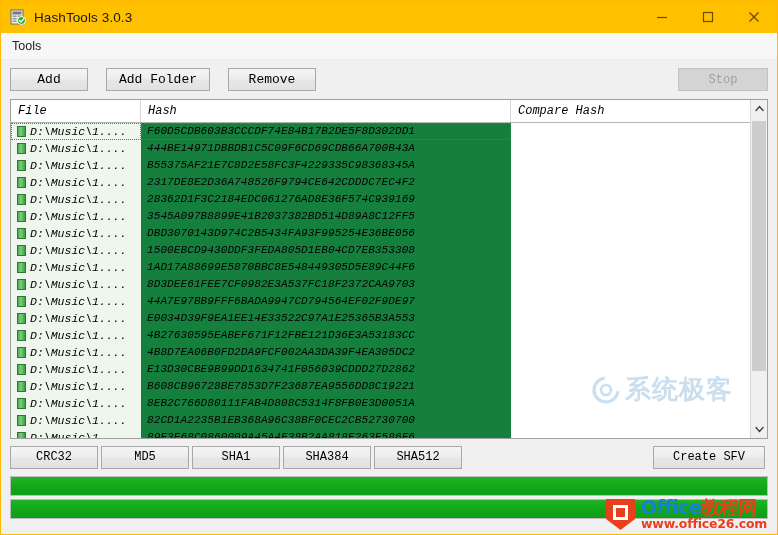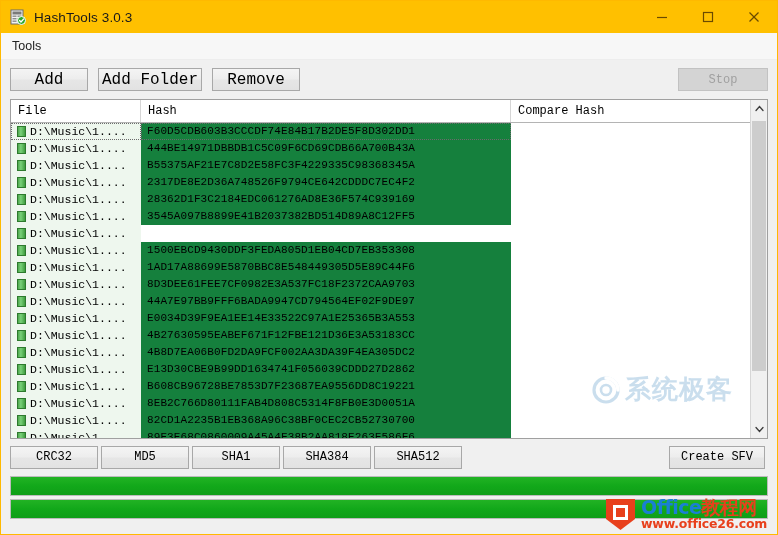--- a/index.html
+++ b/index.html
@@ -82,26 +82,26 @@
     display: flex;
     align-items: center;
     padding: 0 9px;
     position: relative;
   }
   .tb-btn {
     height: 23px;
     background: linear-gradient(to bottom, #f4f4f4 0%, #ededed 48%, #e6e6e6 52%, #e2e2e2 100%);
     border: 1px solid #a8a8a8;
     font-family: "Liberation Mono", monospace;
-    font-size: 16px;
+    font-size: 13px;
     color: #000;
     display: flex;
     align-items: center;
     justify-content: center;
-    margin-right: 10px;
+    margin-right: 18px;
     cursor: default;
     box-sizing: border-box;
   }
   .tb-add { width: 78px; }
   .tb-addfolder { width: 104px; }
   .tb-remove { width: 88px; }
   .tb-stop {
     position: absolute;
     right: 9px;
     width: 90px;
@@ -133,20 +133,21 @@
   .list-inner {
     display: flex;
     flex: 1 1 auto;
     min-height: 0;
   }
   .list-body-col {
     flex: 1 1 auto;
     display: flex;
     flex-direction: column;
     min-width: 0;
+    font-style: italic;
   }
   .lv-header {
     display: flex;
     height: 22px;
     background: #ffffff;
     border-bottom: 1px solid #b4b4b4;
     flex: 0 0 auto;
   }
   .lv-th {
     font-family: "Liberation Mono", monospace;
@@ -306,21 +307,21 @@
     display: flex;
     align-items: center;
     justify-content: center;
     margin-right: 3px;
     box-sizing: border-box;
     cursor: default;
   }
   .algo-sfv {
     position: absolute;
     right: 9px;
-    width: 96px;
+    width: 112px;
   }
 
   
   .progress-area {
     margin: 0 9px;
     padding-top: 1px;
   }
   .pbar {
     height: 20px;
     border: 1px solid #bcbcbc;
@@ -492,20 +493,23 @@
               <div class="cell-hash">
                 <span class="hash-txt">3545A097B8899E41B2037382BD514D89A8C12FF5</span>
               </div>
               <div class="cell-compare"></div>
             </div>
             <div class="lv-row">
               <div class="cell-file">
                 <span class="file-icon"></span>
                 <span class="mono">D:\Music\1....</span>
               </div>
+              <div class="cell-hash">
+                <span class="hash-txt">DBD3070143D974C2B5434FA93F995254E36BE056</span>
+              </div>
               <div class="cell-compare"></div>
             </div>
             <div class="lv-row">
               <div class="cell-file">
                 <span class="file-icon"></span>
                 <span class="mono">D:\Music\1....</span>
               </div>
               <div class="cell-hash">
                 <span class="hash-txt">1500EBCD9430DDF3FEDA805D1EB04CD7EB353308</span>
               </div>

